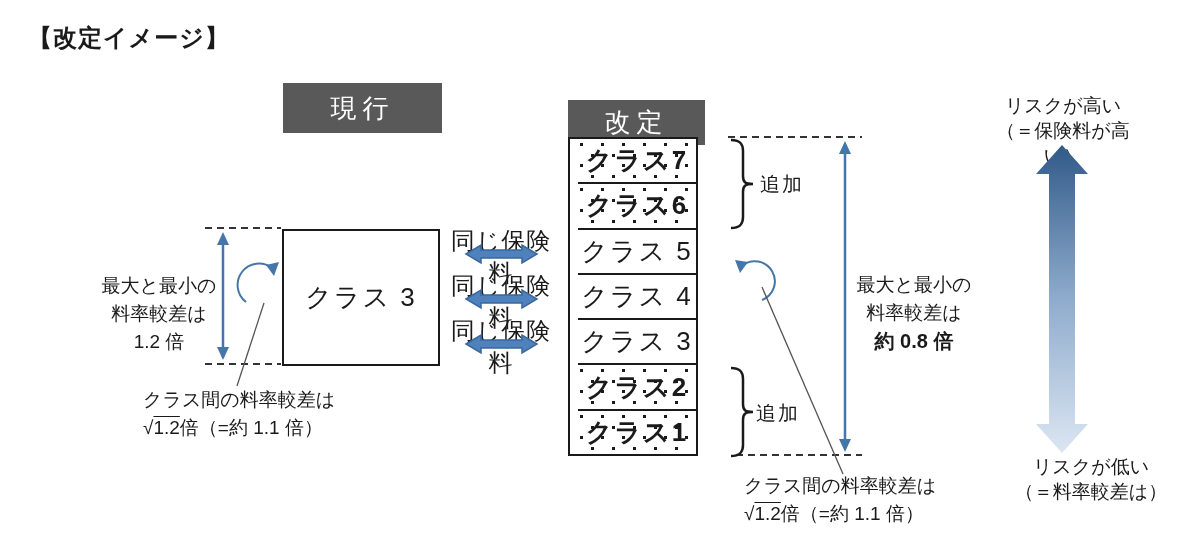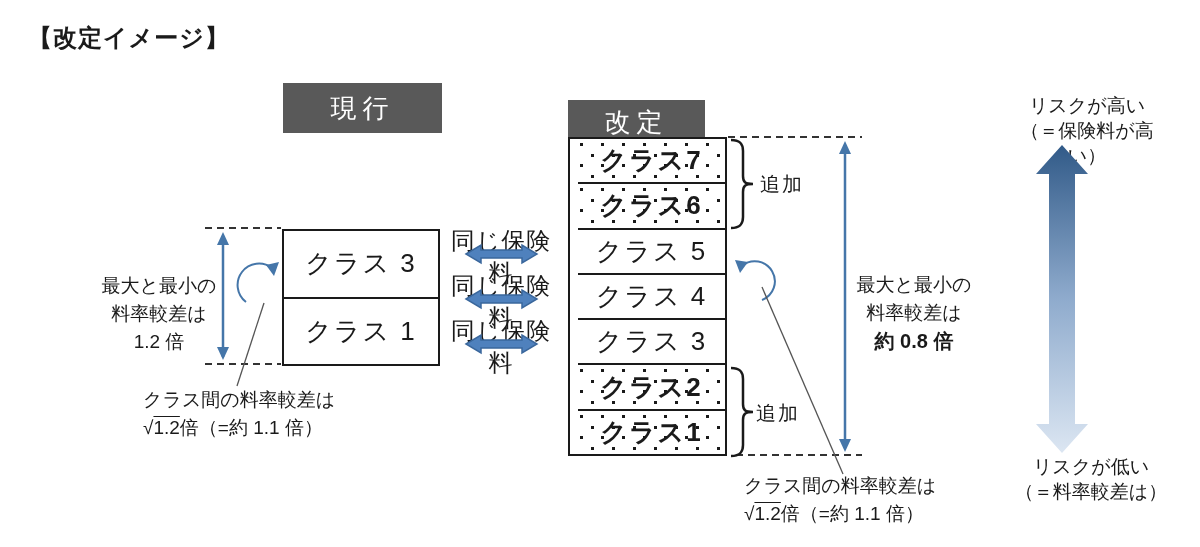--- a/index.html
+++ b/index.html
@@ -30,41 +30,40 @@
 <body>
 
 <div id="canvas">
 
   <div class="abs title" style="left:28px;top:22px;text-align:center;">【改定イメージ】</div>
 
   <div class="abs col-header" style="left:283px;top:83px;width:159px;height:50px;line-height:50px;">現行</div>
 
   <div class="abs stack" style="left:282px;top:229px;width:158px;height:137px;">
     <div class="row">クラス 3</div>
-    <div class="row">クラス 1</div>
   </div>
 
   <div class="abs note center" style="left:83px;top:253px;width:152px;">
     <div>最大と最小の</div>
     <div>料率較差は</div>
     <div>1.2 倍</div>
   </div>
 
   <div class="abs note" style="left:143px;top:386px;">
     <div>クラス間の料率較差は</div>
     <div><span>√</span><span class="ovl">1.2</span><span>倍（=約 1.1 倍）</span></div>
   </div>
 
   <div class="abs same-premium" style="left:439px;top:225px;">同じ保険料</div>
   <div class="abs same-premium" style="left:439px;top:270px;">同じ保険料</div>
   <div class="abs same-premium" style="left:439px;top:315px;">同じ保険料</div>
 
   <div class="abs col-header" style="left:568px;top:100px;width:137px;height:45px;line-height:45px;">改定</div>
 
-  <div class="abs stack" style="left:568px;top:137px;width:159px;height:319px;padding-left:8px;">
+  <div class="abs stack" style="left:568px;top:137px;width:130px;height:319px;padding-left:8px;">
     <div class="row dotted">クラス7</div>
     <div class="row dotted">クラス6</div>
     <div class="row">クラス 5</div>
     <div class="row">クラス 4</div>
     <div class="row">クラス 3</div>
     <div class="row dotted">クラス2</div>
     <div class="row dotted">クラス1</div>
   </div>
 
   <div class="abs added-label" style="left:760px;top:171px;">追加</div>
@@ -74,21 +73,21 @@
     <div>最大と最小の</div>
     <div>料率較差は</div>
     <div class="bold-line">約 0.8 倍</div>
   </div>
 
   <div class="abs note" style="left:744px;top:472px;">
     <div>クラス間の料率較差は</div>
     <div><span>√</span><span class="ovl">1.2</span><span>倍（=約 1.1 倍）</span></div>
   </div>
 
-  <div class="abs risk-note" style="left:1002px;top:93px;">
+  <div class="abs risk-note" style="left:978px;top:93px;">
     <div>リスクが高い</div>
     <div>（＝保険料が高い）</div>
   </div>
   <div class="abs risk-note" style="left:1006px;top:454px;">
     <div>リスクが低い</div>
     <div>（＝料率較差は）</div>
   </div>
 
   <svg class="overlay" width="1200" height="547" viewBox="0 0 1200 547">
     <defs>

